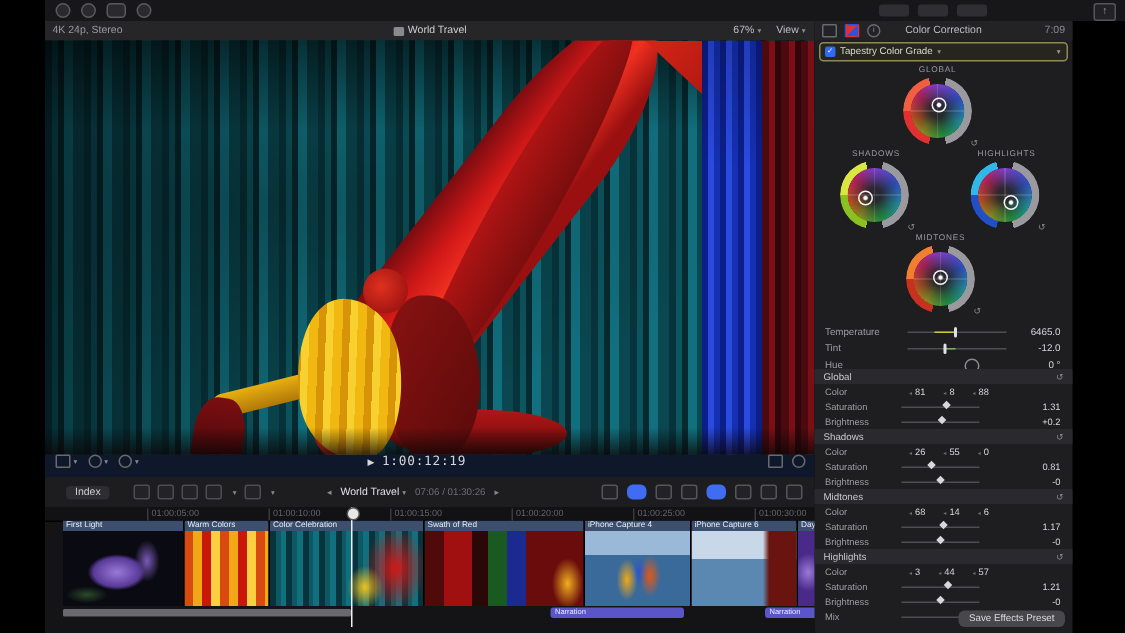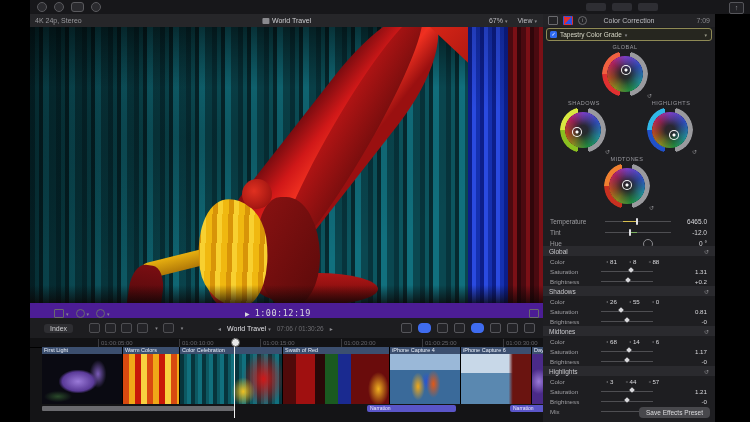--- a/index.html
+++ b/index.html
@@ -50,21 +50,21 @@
           background:radial-gradient(circle at 40% 40%,#e03020,#8a0c0c);}
   .arm{position:absolute;left:110px;top:228px;width:78px;height:16px;border-radius:8px;transform:rotate(-14deg);
           background:linear-gradient(180deg,#e8b010,#b07808);}
   .hand-cloth{position:absolute;left:98px;top:238px;width:34px;height:62px;border-radius:40%;transform:rotate(8deg);
           background:linear-gradient(180deg,#7a0e12,#3a0608);}
   .pool-red{position:absolute;left:228px;top:246px;width:120px;height:32px;border-radius:50%;
           background:linear-gradient(180deg,#b01616,#6a0a0a);}
   .ground{position:absolute;left:0;top:258px;width:513px;height:18px;
           background:linear-gradient(180deg,transparent,rgba(10,5,5,.75));}
   
-  #vbar{left:30px;top:303px;width:513px;height:15px;background:#4c1d95;display:flex;align-items:flex-end;font-size:7px;color:#a8a8ac;padding-left:17px;}
+  #vbar{left:30px;top:303px;width:513px;height:15px;background:#0f172a;display:flex;align-items:flex-start;font-size:7px;color:#a8a8ac;}
   .vb-grp{display:flex;align-items:center;margin-left:7px;}
   .vb-ic{width:8px;height:7px;border:1px solid #6a6a6e;border-radius:1px;}
   .vb-ic.circ{border-radius:50%;width:7px;height:7px;}
   #vb-center{position:absolute;left:215px;display:flex;align-items:center;gap:5px;color:#d8d8dc;}
   #vb-center .tc{font-family:"DejaVu Sans Mono",monospace;font-size:8.5px;letter-spacing:.5px;}
   #vb-right{position:absolute;right:6px;display:flex;gap:6px;}
   
   #timeline{left:30px;top:318px;width:513px;height:104px;background:#141416;}
   #tl-bar{position:absolute;left:0;top:0;width:513px;height:20px;background:#1d1d20;display:flex;align-items:center;font-size:7px;color:#b8b8bc;}
   #index-btn{margin-left:14px;padding:1px 6px;background:#2e2e32;border-radius:3px;color:#cfcfd3;}

